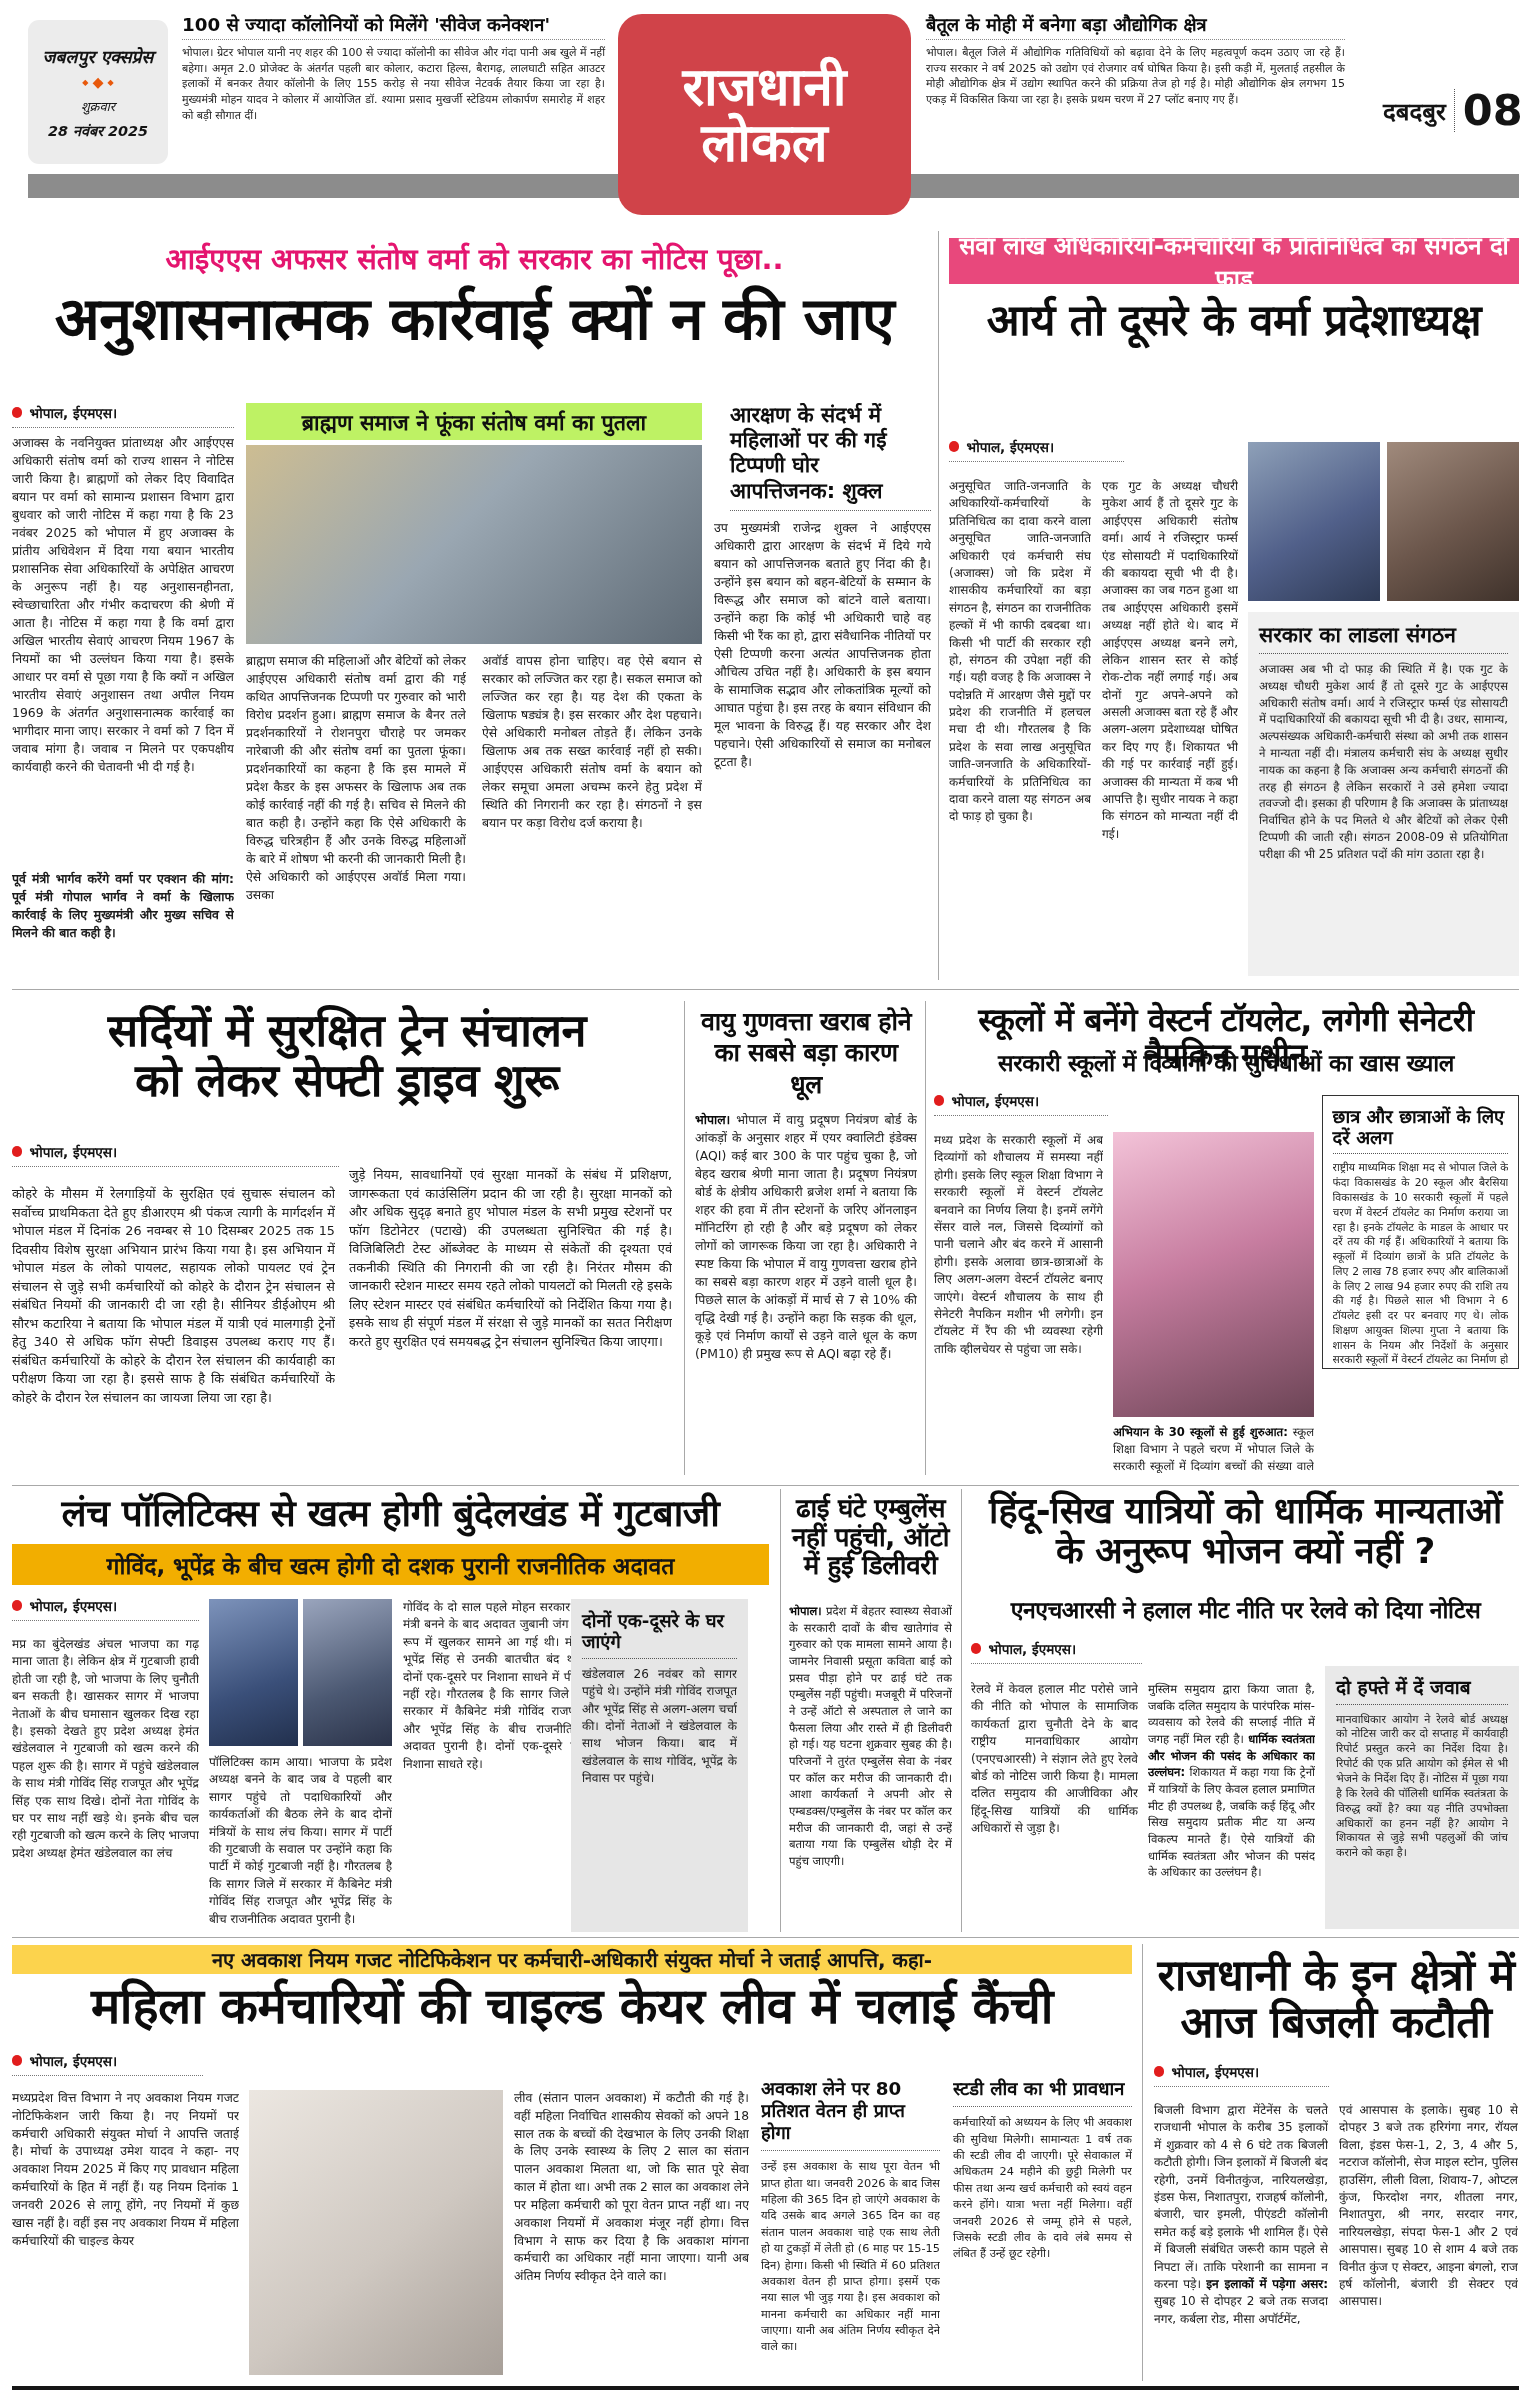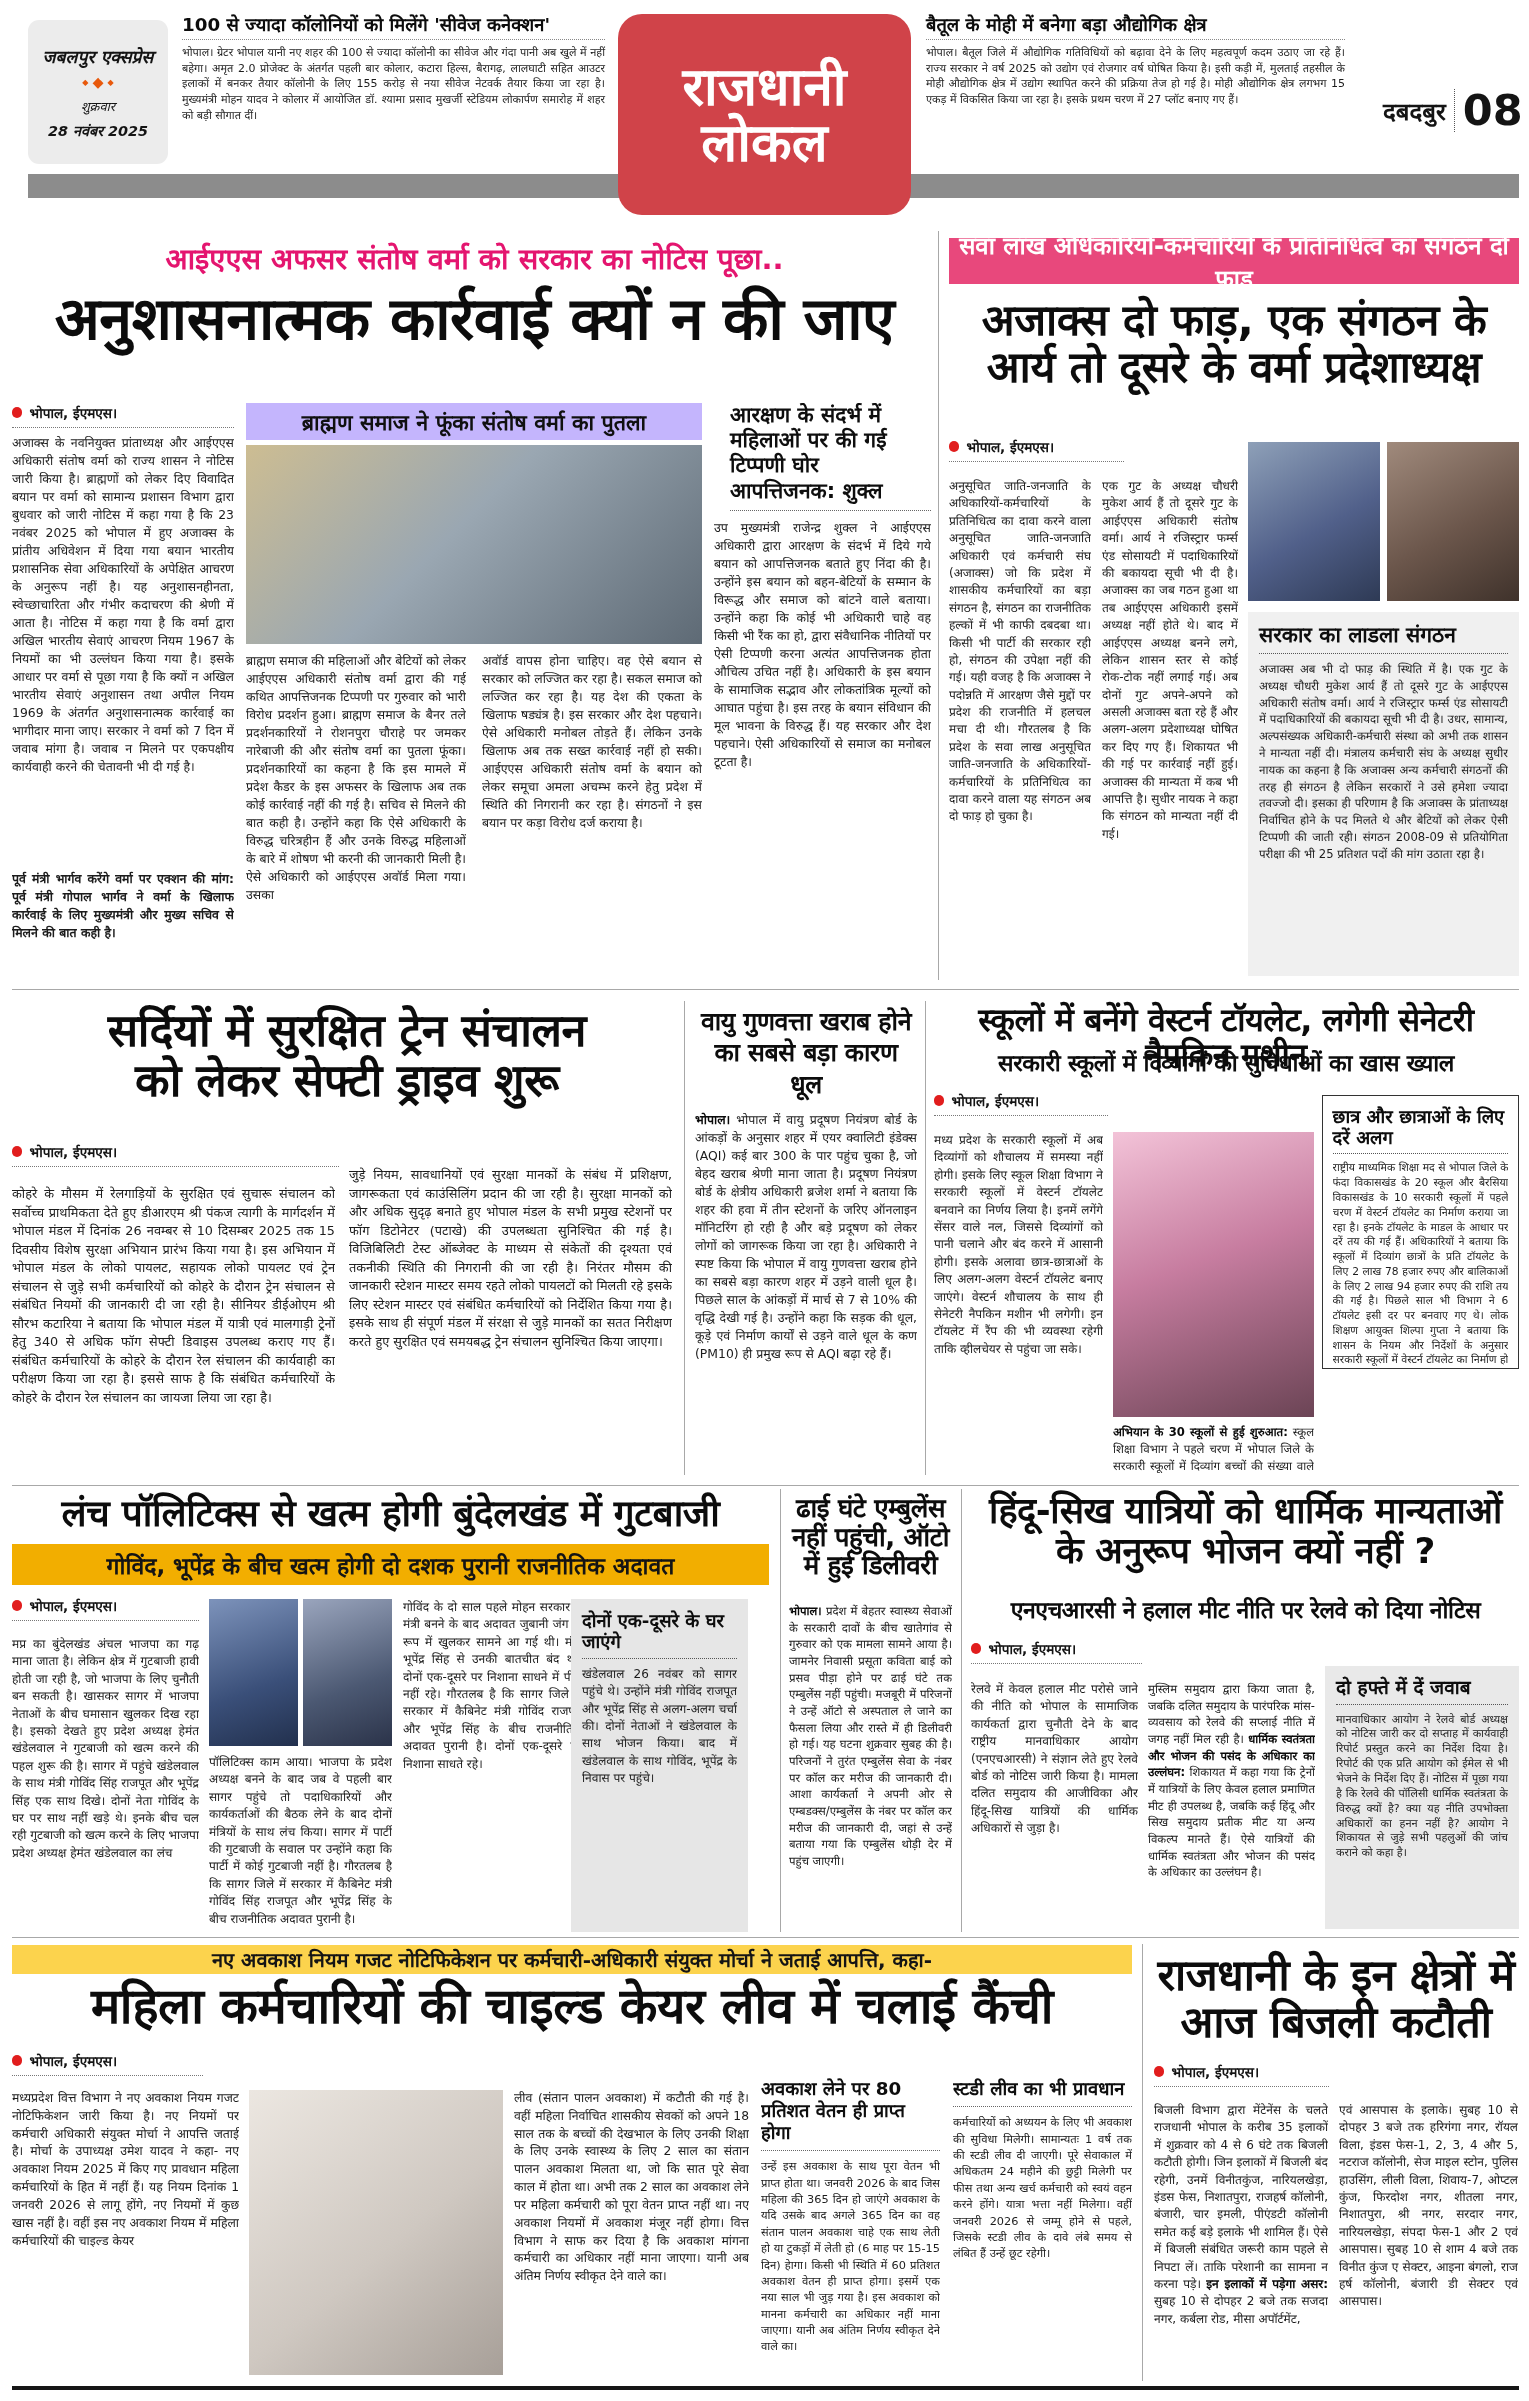--- a/index.html
+++ b/index.html
@@ -7,21 +7,21 @@
         font-family:"DejaVu Sans",sans-serif;color:#141414;overflow:hidden;}
   .abs{position:absolute;}
   .hl{font-weight:bold;color:#0c0c0c;letter-spacing:-0.4px;text-align:center;line-height:1.1;}
   .body-text{font-size:12.4px;line-height:1.45;text-align:justify;color:#1c1c1c;overflow:hidden;}
   .byline{display:flex;align-items:center;gap:7.2px;font-weight:bold;font-size:13.6px;
           border-bottom:0.8px dotted #777;padding-bottom:4.8px;}
   .dot{width:10.4px;height:10.4px;border-radius:50%;background:#e11d1d;flex:0 0 auto;}
   .kicker-pink{color:#e4156f;font-weight:bold;text-align:center;line-height:1.15;}
   .kicker-bar{background:#e8487c;color:#fff;font-weight:bold;text-align:center;
               display:flex;align-items:center;justify-content:center;}
-  .subhead-bar{background:#c4b5fd;font-weight:bold;text-align:center;color:#101010;
+  .subhead-bar{background:#bef264;font-weight:bold;text-align:center;color:#101010;
                display:flex;align-items:center;justify-content:center;}
   .subhead{font-weight:bold;color:#0e0e0e;line-height:1.2;border-bottom:0.8px dotted #666;
            padding-bottom:6.4px;margin-bottom:8px;}
   .box-gray{background:#e6e6e6;padding:11px 11px;box-sizing:border-box;overflow:hidden;}
   .box-outline{border:1.6px solid #333;background:#fff;padding:9.6px 9.6px;box-sizing:border-box;overflow:hidden;}
   .box-title{font-weight:bold;font-size:18.3px;line-height:1.15;border-bottom:0.8px dotted #555;
              padding-bottom:5.6px;margin-bottom:7.2px;color:#0d0d0d;}
   .vrule{width:0.8px;background:#a8a8a8;}
   .hrule{height:0.8px;background:#a8a8a8;}
   .photo{overflow:hidden;}
@@ -96,21 +96,20 @@
 
   <div class="abs" style="left:714px;top:403px;width:217px;height:574px;overflow:hidden;">
     <div class="subhead" style="font-size:21px;margin-left:16px;">आरक्षण के संदर्भ में महिलाओं पर की गई टिप्पणी घोर आपत्तिजनक: शुक्ल</div>
     <div class="body-text">उप मुख्यमंत्री राजेन्द्र शुक्ल ने आईएएस अधिकारी द्वारा आरक्षण के संदर्भ में दिये गये बयान को आपत्तिजनक बताते हुए निंदा की है। उन्होंने इस बयान को बहन-बेटियों के सम्मान के विरूद्ध और समाज को बांटने वाले बताया। उन्होंने कहा कि कोई भी अधिकारी चाहे वह किसी भी रैंक का हो, द्वारा संवैधानिक नीतियों पर ऐसी टिप्पणी करना अत्यंत आपत्तिजनक होता औचित्य उचित नहीं है। अधिकारी के इस बयान के सामाजिक सद्भाव और लोकतांत्रिक मूल्यों को आघात पहुंचा है। इस तरह के बयान संविधान की मूल भावना के विरुद्ध हैं। यह सरकार और देश पहचाने। ऐसी अधिकारियों से समाज का मनोबल टूटता है।</div>
   </div>
 
   <div class="abs vrule" style="left:938px;top:231px;height:749px;"></div>
 
   <div class="abs kicker-bar" style="left:949px;top:238px;width:570px;height:46px;font-size:24px;">सवा लाख अधिकारियों-कर्मचारियों के प्रतिनिधित्व का संगठन दो फाड़</div>
   <div class="abs hl" style="left:949px;top:297px;width:570px;font-size:43px;">
-    <div>अजाक्स दो फाड़, एक संगठन के</div>
     <div>आर्य तो दूसरे के वर्मा प्रदेशाध्यक्ष</div>
   </div>
   <div class="abs byline" style="left:949px;top:437px;width:175px;">
     <span class="dot"></span>
     <span>भोपाल, ईएमएस।</span>
   </div>
   <div class="abs body-text" style="left:949px;top:478px;width:142px;height:498px;font-size:12px;">अनुसूचित जाति-जनजाति के अधिकारियों-कर्मचारियों के प्रतिनिधित्व का दावा करने वाला अनुसूचित जाति-जनजाति अधिकारी एवं कर्मचारी संघ (अजाक्स) जो कि प्रदेश में शासकीय कर्मचारियों का बड़ा संगठन है, संगठन का राजनीतिक हल्कों में भी काफी दबदबा था। किसी भी पार्टी की सरकार रही हो, संगठन की उपेक्षा नहीं की गई। यही वजह है कि अजाक्स ने पदोन्नति में आरक्षण जैसे मुद्दों पर प्रदेश की राजनीति में हलचल मचा दी थी। गौरतलब है कि प्रदेश के सवा लाख अनुसूचित जाति-जनजाति के अधिकारियों-कर्मचारियों के प्रतिनिधित्व का दावा करने वाला यह संगठन अब दो फाड़ हो चुका है।</div>
   <div class="abs body-text" style="left:1102px;top:478px;width:136px;height:498px;font-size:12px;">एक गुट के अध्यक्ष चौधरी मुकेश आर्य हैं तो दूसरे गुट के आईएएस अधिकारी संतोष वर्मा। आर्य ने रजिस्ट्रार फर्म्स एंड सोसायटी में पदाधिकारियों की बकायदा सूची भी दी है। अजाक्स का जब गठन हुआ था तब आईएएस अधिकारी इसमें अध्यक्ष नहीं होते थे। बाद में आईएएस अध्यक्ष बनने लगे, लेकिन शासन स्तर से कोई रोक-टोक नहीं लगाई गई। अब दोनों गुट अपने-अपने को असली अजाक्स बता रहे हैं और अलग-अलग प्रदेशाध्यक्ष घोषित कर दिए गए हैं। शिकायत भी की गई पर कार्रवाई नहीं हुई। अजाक्स की मान्यता में कब भी आपत्ति है। सुधीर नायक ने कहा कि संगठन को मान्यता नहीं दी गई।</div>
   <div class="abs photo" style="left:1248px;top:442px;width:132px;height:159px;background:linear-gradient(150deg,#8ea0b8 0%,#51608a 55%,#2e3a55 100%);"></div>
   <div class="abs photo" style="left:1387px;top:442px;width:132px;height:159px;background:linear-gradient(150deg,#a08a7c 0%,#6b564b 55%,#3f322b 100%);"></div>

